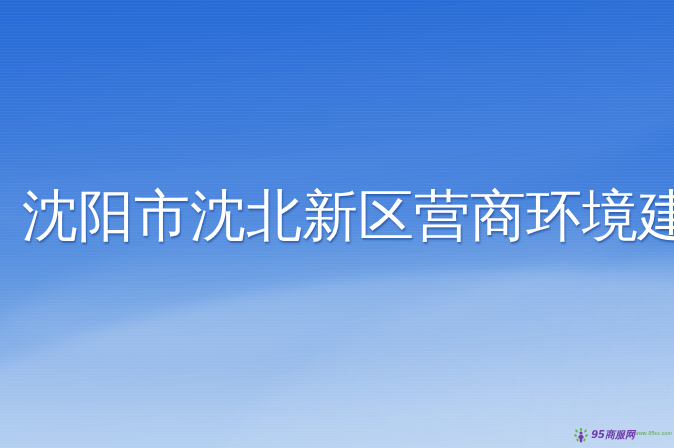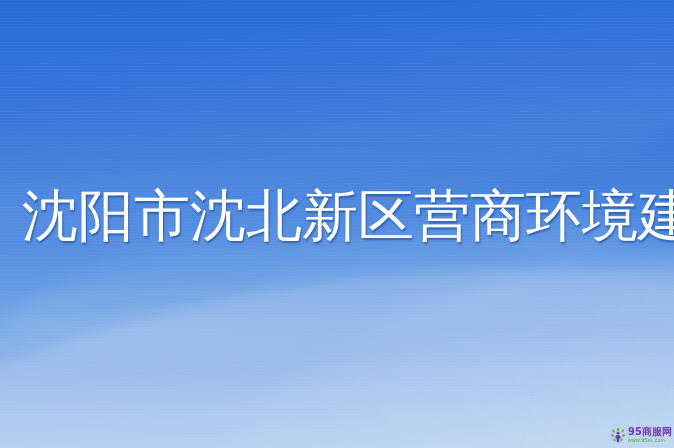--- a/index.html
+++ b/index.html
@@ -149,22 +149,23 @@
     opacity: 0.92;
     pointer-events: none;
   }
   .wm-logo {
     width: 16px;
     height: 16px;
     flex: 0 0 16px;
   }
   .wm-text {
     display: flex;
-    flex-direction: column;
+    flex-direction: row;
     line-height: 1;
+    font-style: italic;
   }
   .wm-name {
     font-size: 10px;
     font-weight: 700;
     color: #6d2fa8;
     letter-spacing: 0px;
     white-space: nowrap;
     font-family: "DejaVu Sans", "Liberation Sans", sans-serif;
   }
   .wm-url {

